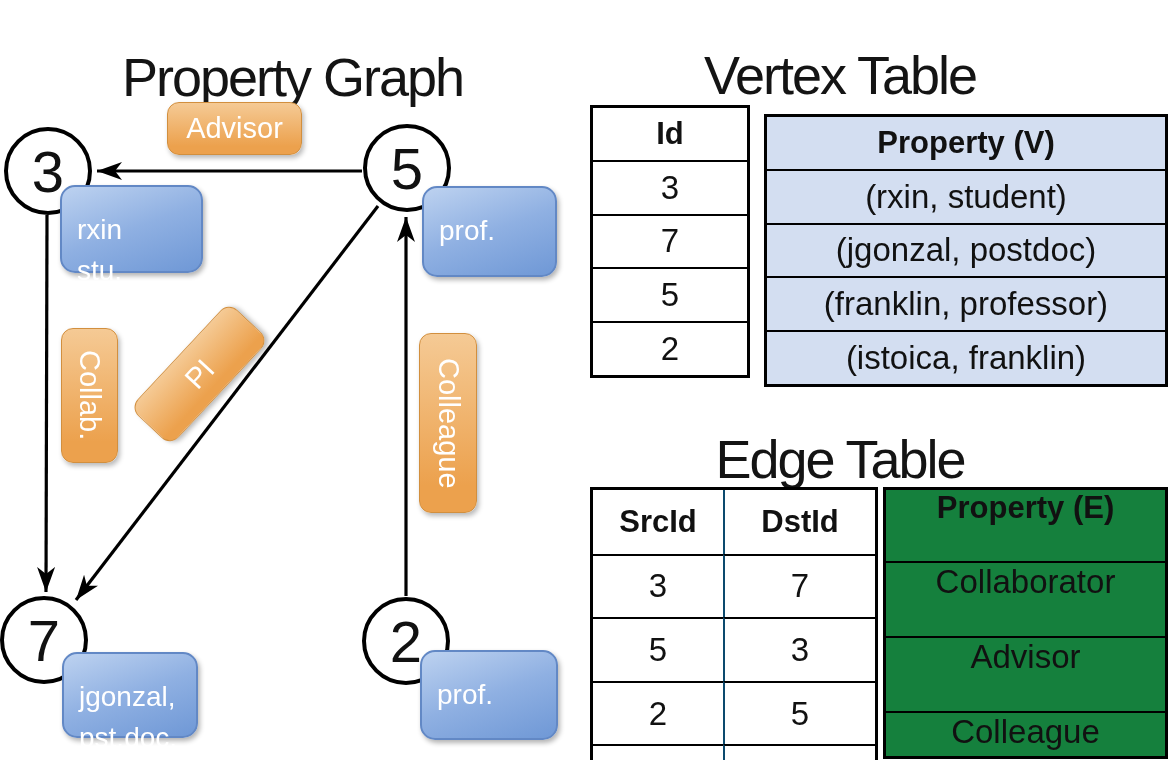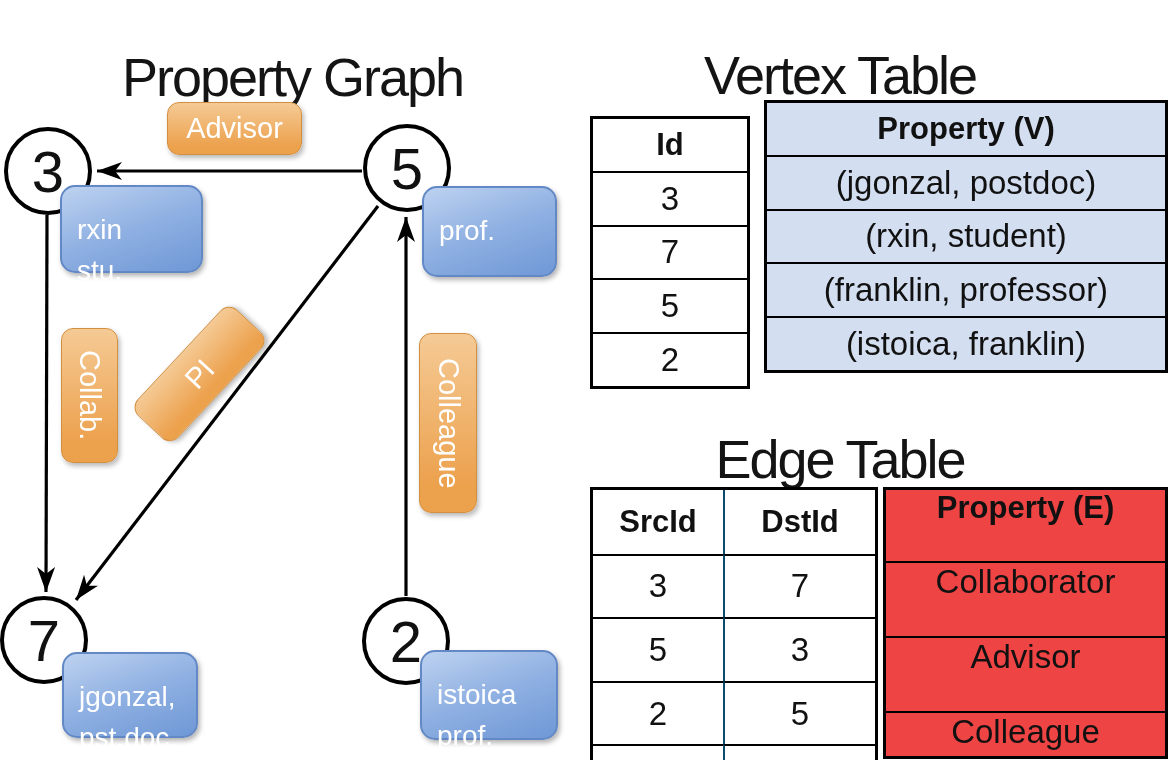--- a/index.html
+++ b/index.html
@@ -40,22 +40,22 @@
   .tbl {
     position:absolute; box-sizing:border-box; border:3px solid #000;
     display:flex; flex-direction:column; background:#fff; color:#111;
   }
   .tbl .row {
     flex:1; display:flex; align-items:center; justify-content:center;
     font-size:33px; border-top:2px solid #000; white-space:nowrap;
   }
   .tbl .row:first-child { border-top:none; }
   .tbl .row.hdr { font-weight:700; font-size:31px; }
-  .tbl.blue { background:#d3def1; }
-  .tbl.orange { background:#ef4444;gap:35px; }
+  .tbl.blue { background:#d3def1;margin-top:14px; }
+  .tbl.orange { background:#15803d;gap:35px; }
   .grid2 {
     position:absolute; box-sizing:border-box; border:3px solid #000;
     display:grid; grid-template-columns:130px 1fr; grid-template-rows:repeat(5,1fr);
     background:#fff; color:#111;
   }
   .grid2 .cell {
     display:flex; align-items:center; justify-content:center;
     font-size:33px; white-space:nowrap;
   }
   .grid2 .cell.ct { border-top:2px solid #000; }
@@ -101,41 +101,40 @@
     <div>stu.</div>
   </div>
   <div class="card" style="left:422px; top:186px; width:135px; height:91px;">
     <div>prof.</div>
   </div>
   <div class="card" style="left:62px;  top:652px; width:136px; height:86px;">
     <div>jgonzal,</div>
     <div>pst.doc.</div>
   </div>
   <div class="card" style="left:420px; top:650px; width:138px; height:90px;">
-    <div>istoica</div>
     <div>prof.</div>
   </div>
 
   <div class="elabel" style="left:167px; top:102px; width:135px; height:53px;">Advisor</div>
   <div class="elabel vertical" style="left:61px; top:328px; width:57px; height:135px;">Collab.</div>
   <div class="elabel" style="left:127px; top:346px; width:145px; height:56px; transform:rotate(-47deg);">PI</div>
   <div class="elabel vertical" style="left:419px; top:333px; width:58px; height:180px;">Colleague</div>
 
-  <div class="tbl" style="left:590px; top:116px; width:160px; height:273px;">
+  <div class="tbl" style="left:590px; top:105px; width:160px; height:273px;">
     <div class="row hdr">Id</div>
     <div class="row">3</div>
     <div class="row">7</div>
     <div class="row">5</div>
     <div class="row">2</div>
   </div>
 
   <div class="tbl blue" style="left:764px; top:100px; width:404px; height:273px;">
     <div class="row hdr">Property (V)</div>
+    <div class="row">(rxin, student)</div>
     <div class="row">(jgonzal, postdoc)</div>
-    <div class="row">(rxin, student)</div>
     <div class="row">(franklin, professor)</div>
     <div class="row">(istoica, franklin)</div>
   </div>
 
   <div class="grid2" style="left:590px; top:487px; width:288px; height:324px;">
     <div class="cell hdr">SrcId</div>
     <div class="cell hdr cl">DstId</div>
     <div class="cell ct">3</div>
     <div class="cell ct cl">7</div>
     <div class="cell ct">5</div>

